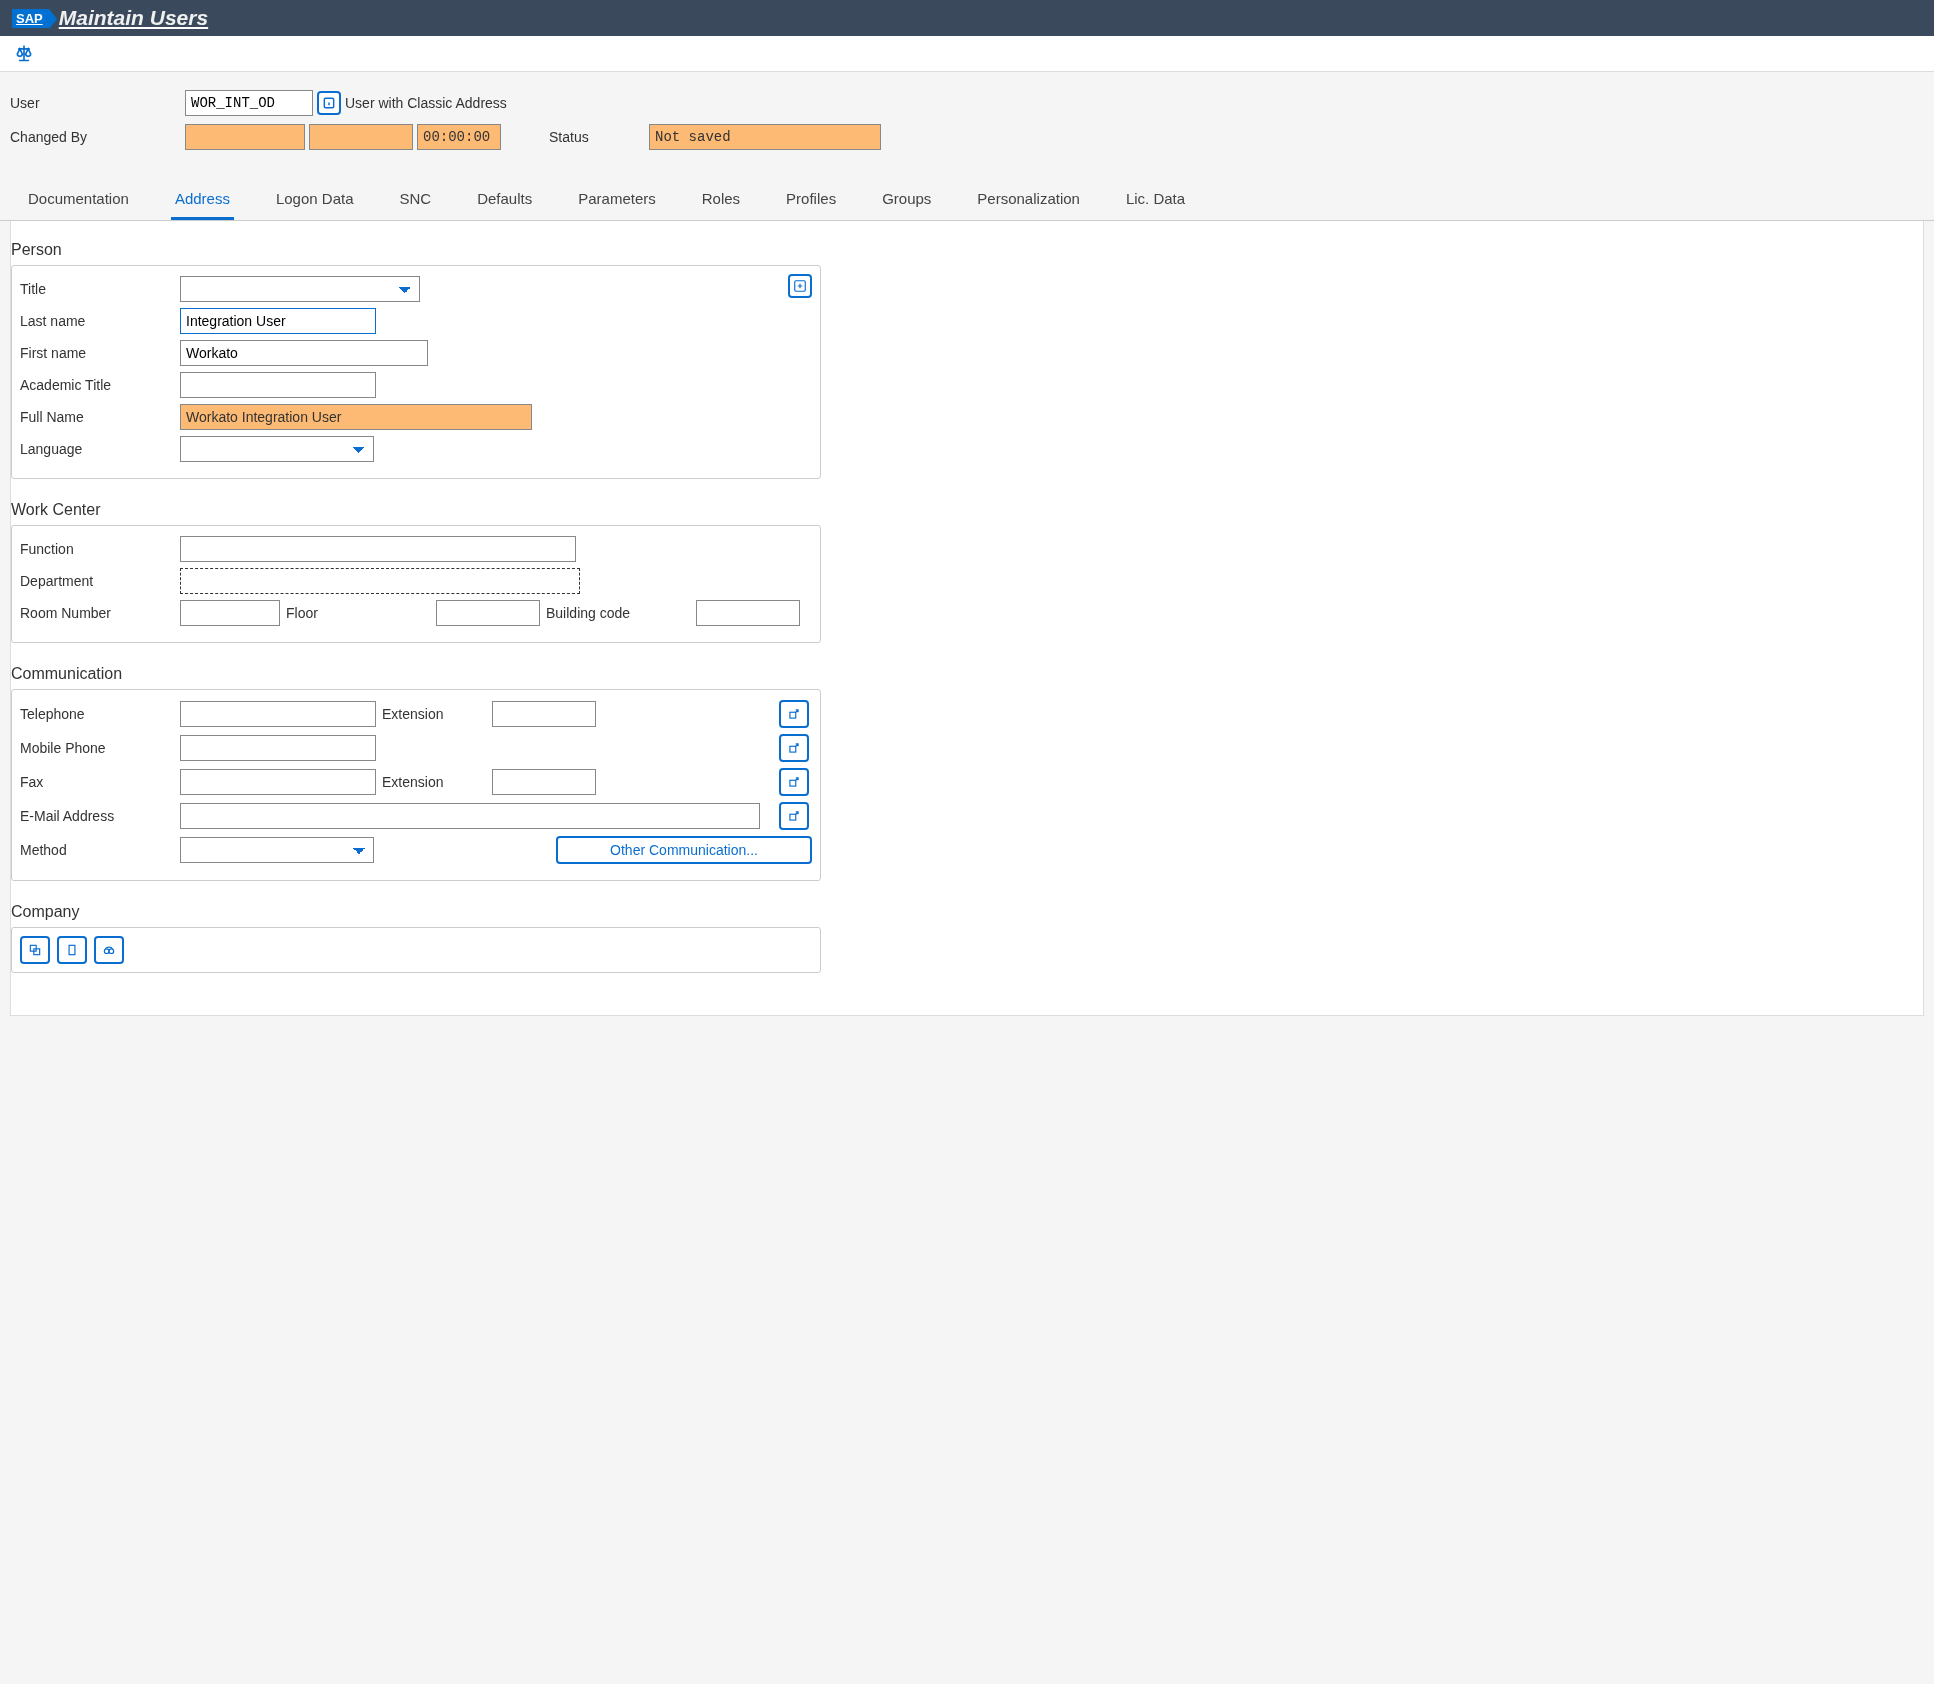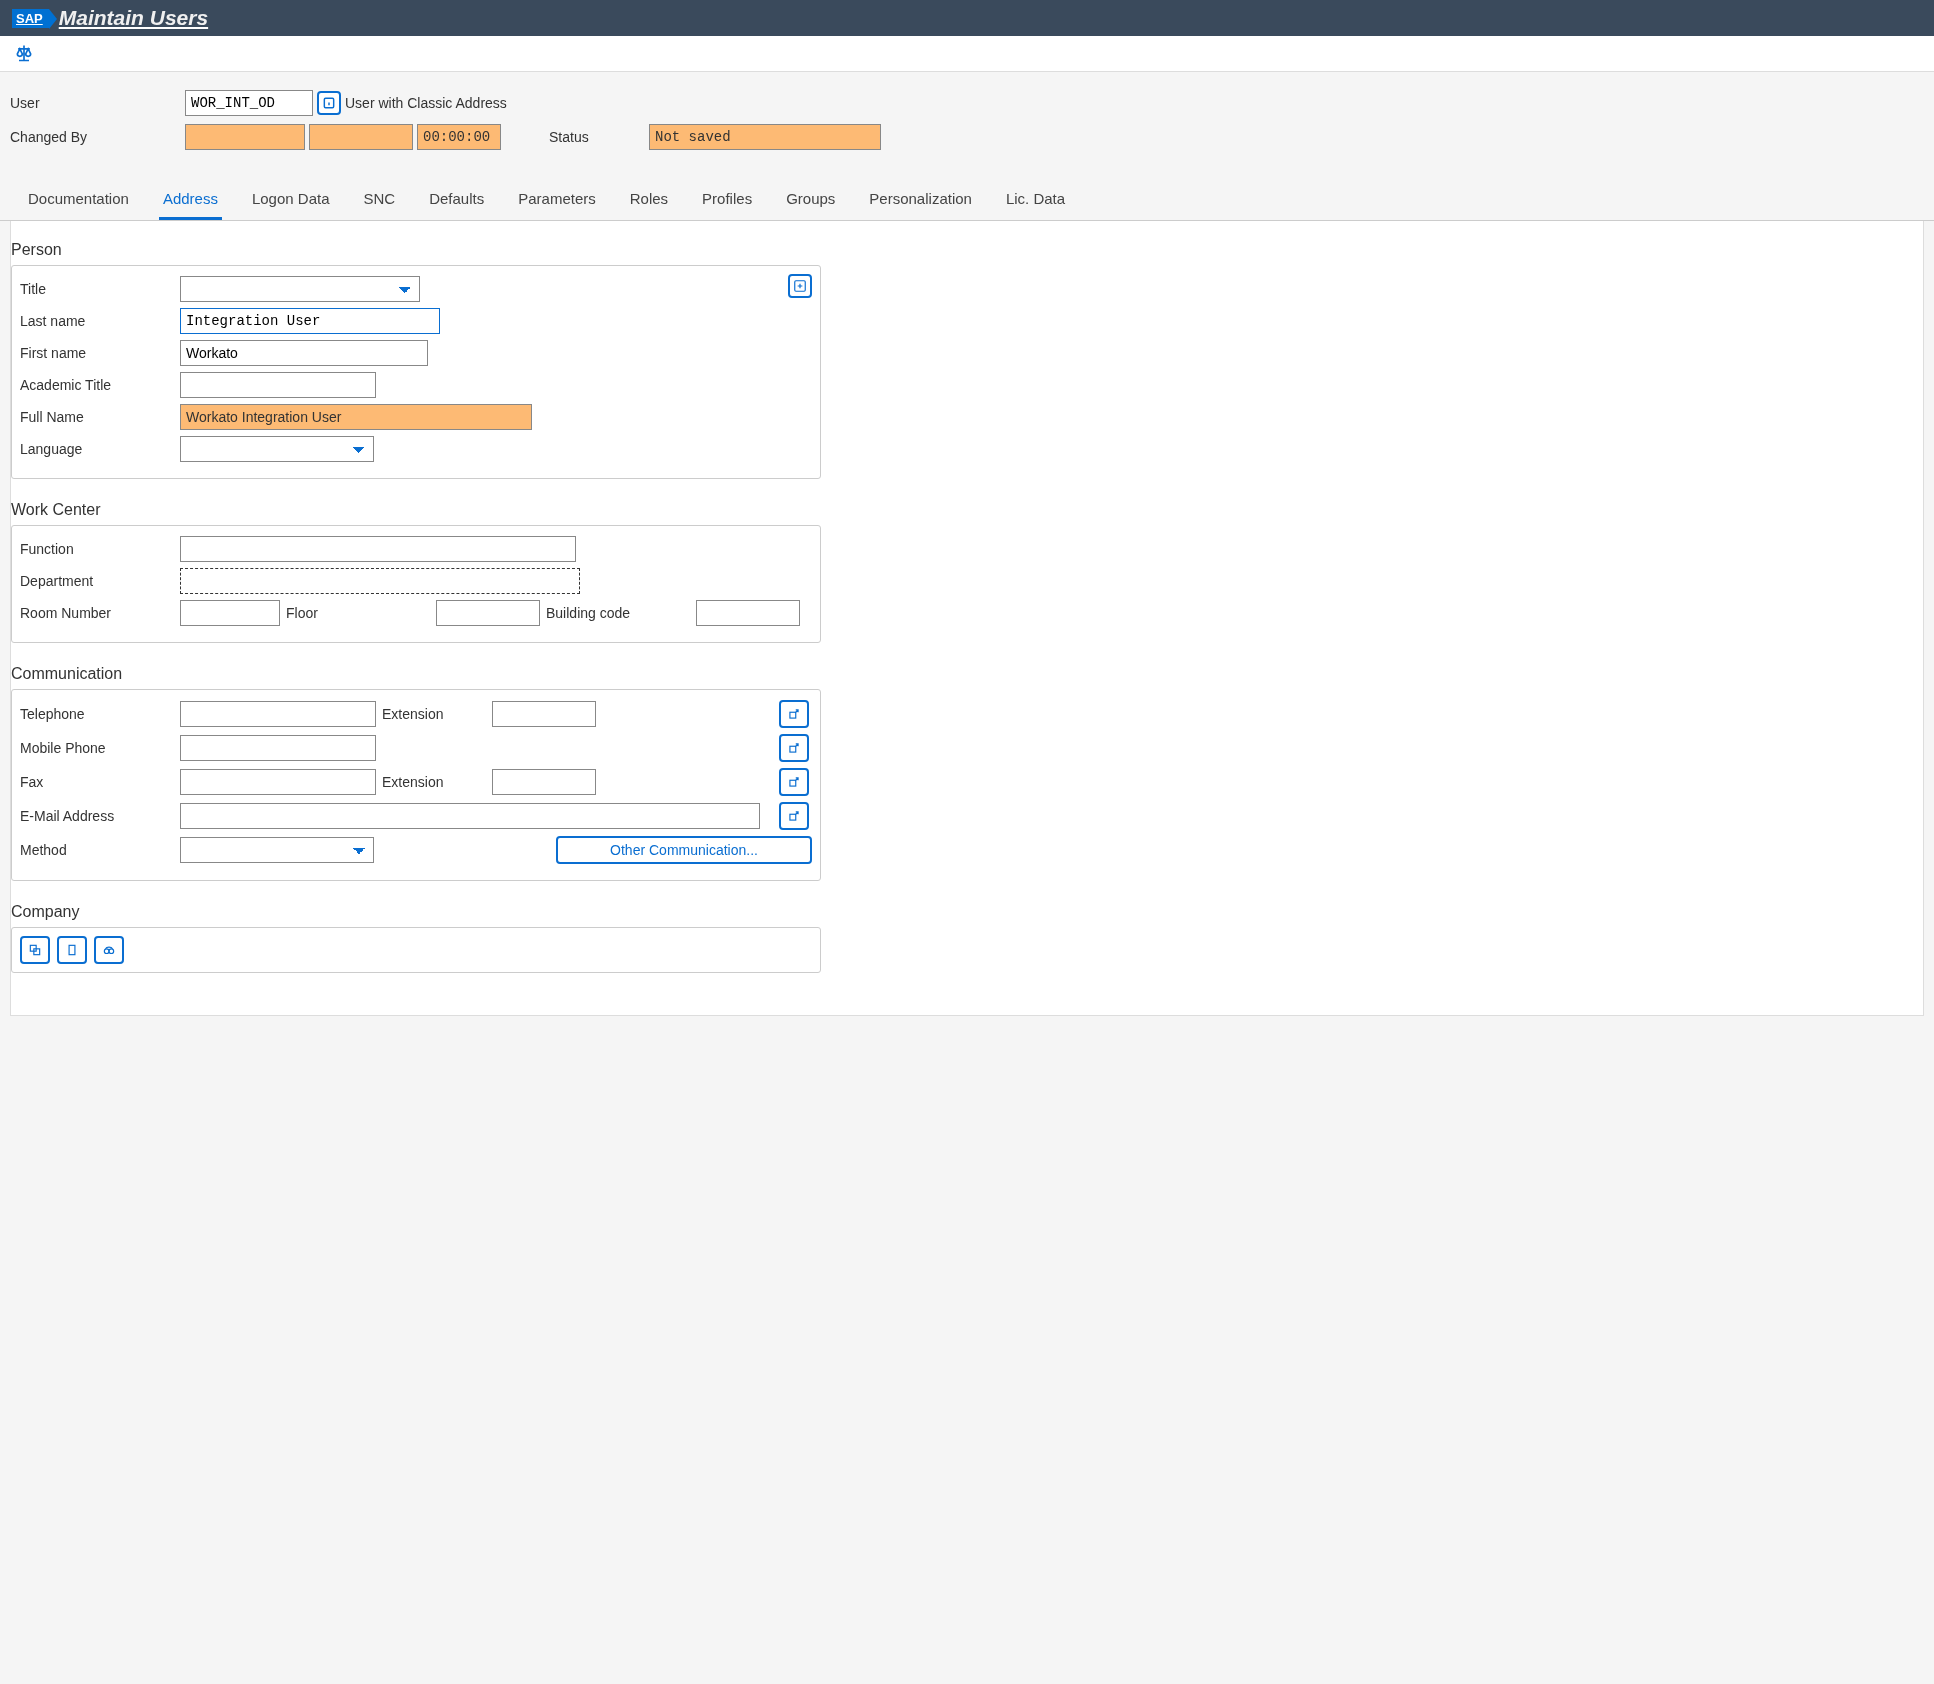--- a/index.html
+++ b/index.html
@@ -85,21 +85,21 @@
     border-radius: 4px;
     display: inline-flex;
     align-items: center;
     justify-content: center;
     color: #0a6ed1;
     font-size: 13px;
     cursor: pointer;
   }
   .tabstrip {
     display: flex;
-    gap: 26px;
+    gap: 38px;
     padding: 0 24px;
     border-bottom: 1px solid #ccc;
     margin-top: 10px;
     background: #f5f5f5;
   }
   .tab {
     padding: 10px 4px;
     color: #444;
     cursor: pointer;
     font-size: 15px;
@@ -245,21 +245,21 @@
           <rect x="3" y="3" width="18" height="18" rx="2"></rect>
           <path d="M12 8v8M8 12h8"></path>
         </svg>
     </span>
     <div class="frow">
       <span class="flabel">Title</span>
       <select class="sel" style="width:240px"><option></option></select>
     </div>
     <div class="frow">
       <span class="flabel">Last name</span>
-      <input class="tx" style="width: 260px; border: 1.5px solid rgb(10, 110, 209); font-family: Liberation Mono, monospace;" value="Integration User">
+      <input class="tx" style="width: 196px; border: 1.5px solid rgb(10, 110, 209);" value="Integration User">
     </div>
     <div class="frow">
       <span class="flabel">First name</span>
       <input class="tx" style="width: 248px;" value="Workato">
     </div>
     <div class="frow">
       <span class="flabel">Academic Title</span>
       <input class="tx" style="width: 196px;" value="">
     </div>
     <div class="frow">

